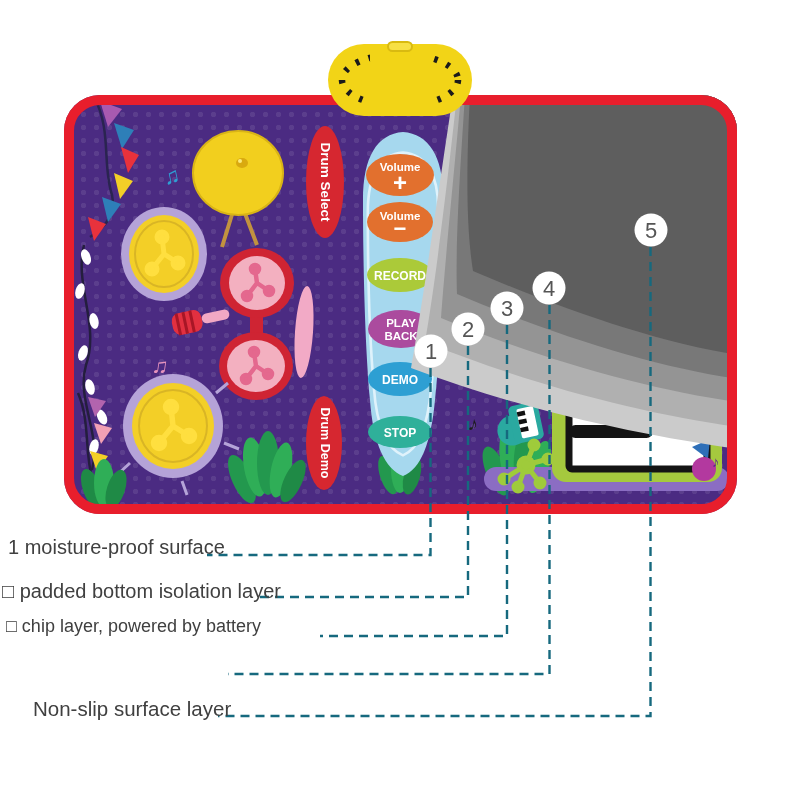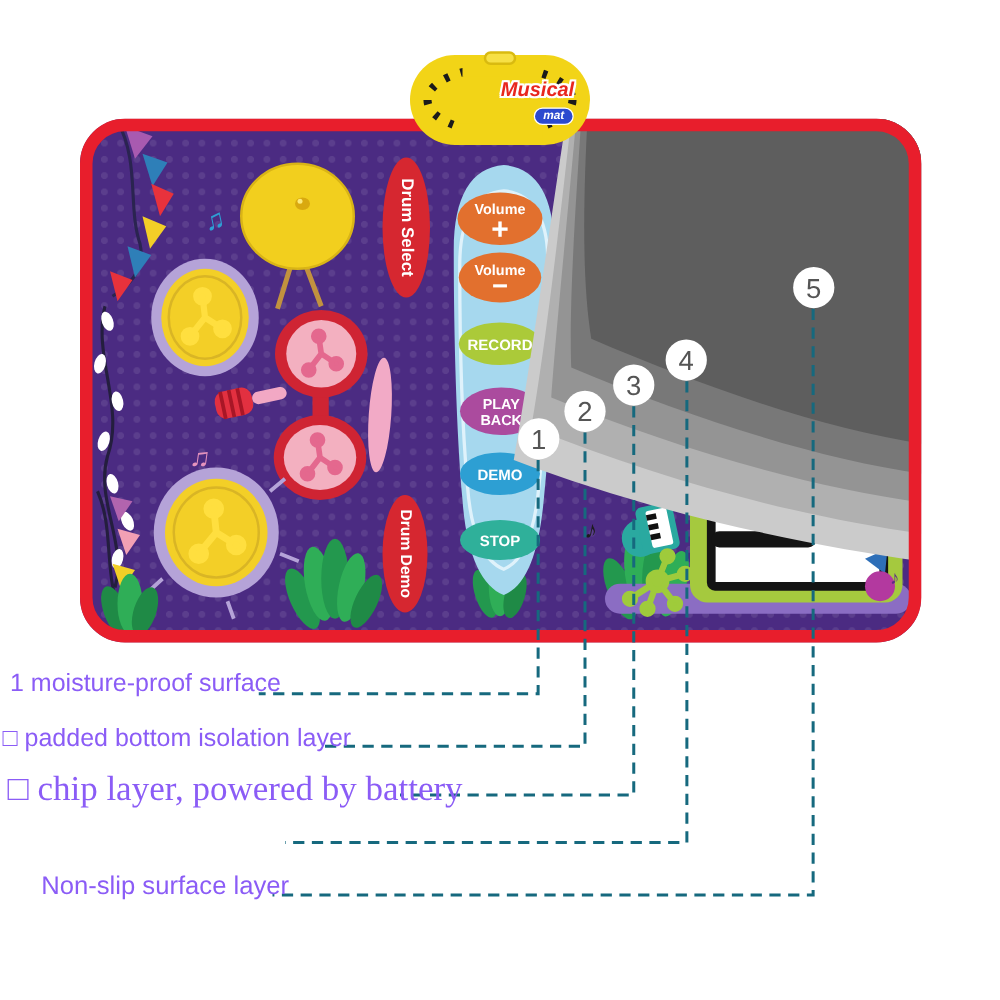--- a/index.html
+++ b/index.html
@@ -17,24 +17,24 @@
   .speaker .tab{position:absolute;left:59px;top:-3px;width:26px;height:11px;border-radius:6px;
        background:#f7e045;border:2px solid #d9ba10;box-sizing:border-box;}
   .speaker .brand{position:absolute;left:62px;top:20px;width:80px;text-align:center;}
   .speaker .brand-name{display:block;font-size:16px;font-style:italic;font-weight:800;color:#e8271e;
        text-shadow:-1.5px -1.5px 0 #fff,1.5px -1.5px 0 #fff,-1.5px 1.5px 0 #fff,1.5px 1.5px 0 #fff,
                    0 -1.5px 0 #fff,0 1.5px 0 #fff,-1.5px 0 0 #fff,1.5px 0 0 #fff;}
   .speaker .brand-sub{display:inline-block;margin-left:26px;margin-top:-1px;background:#2b49cf;color:#fff;
        font-size:9.5px;font-style:italic;font-weight:bold;padding:0 7px 1px 7px;border-radius:7px;
        border:1.5px solid #fff;}
   .overlay{position:absolute;left:0;top:0;z-index:4;pointer-events:none;}
-  .callout-label{position:absolute;white-space:nowrap;color:#8b5cf6;z-index:4;}
+  .callout-label{position:absolute;white-space:nowrap;color:#404040;z-index:4;}
   .cl-1{left:8px;top:536px;font-size:20px;}
   .cl-2{left:2px;top:580px;font-size:20px;}
-  .cl-3{left:6px;top:616px;font-size:28px;font-family:Liberation Serif, serif;}
+  .cl-3{left:6px;top:616px;font-size:18px;}
   .cl-4{left:2px;top:656px;font-size:18.5px;}
   .cl-5{left:33px;top:697px;font-size:20.5px;}
   text{font-family:"Liberation Sans",sans-serif;}
 </style>
 </head>
 <body>
 
 <div class="canvas">
 
   <div class="mat">
@@ -250,23 +250,20 @@
 
   <div class="mat-border"></div>
 
   <div class="speaker">
     <svg width="144" height="72" viewBox="0 0 144 72">
       <ellipse cx="72" cy="36" rx="58" ry="26" fill="none" stroke="#1b1b1b" stroke-width="6.5" stroke-dasharray="3.5 9.8"></ellipse>
       <rect x="42" y="0" width="62" height="17" fill="#f2d417"></rect>
       <rect x="40" y="55" width="66" height="17" fill="#f2d417"></rect>
     </svg>
     <div class="tab"></div>
-    <div class="brand">
-      <span class="brand-name">Musical</span><span class="brand-sub">mat</span>
-    </div>
   </div>
 
   <svg class="overlay" width="800" height="800" viewBox="0 0 800 800">
     <g stroke="#16697e" stroke-width="2.4" stroke-dasharray="9 6" fill="none">
       <path d="M430.5,368 L430.5,555 L207,555"></path>
       <path d="M468,346 L468,597 L255,597"></path>
       <path d="M507,325 L507,636 L320,636"></path>
       <path d="M549.5,305 L549.5,674 L228,674"></path>
       <path d="M650.5,247 L650.5,716 L218,716"></path>
     </g>

